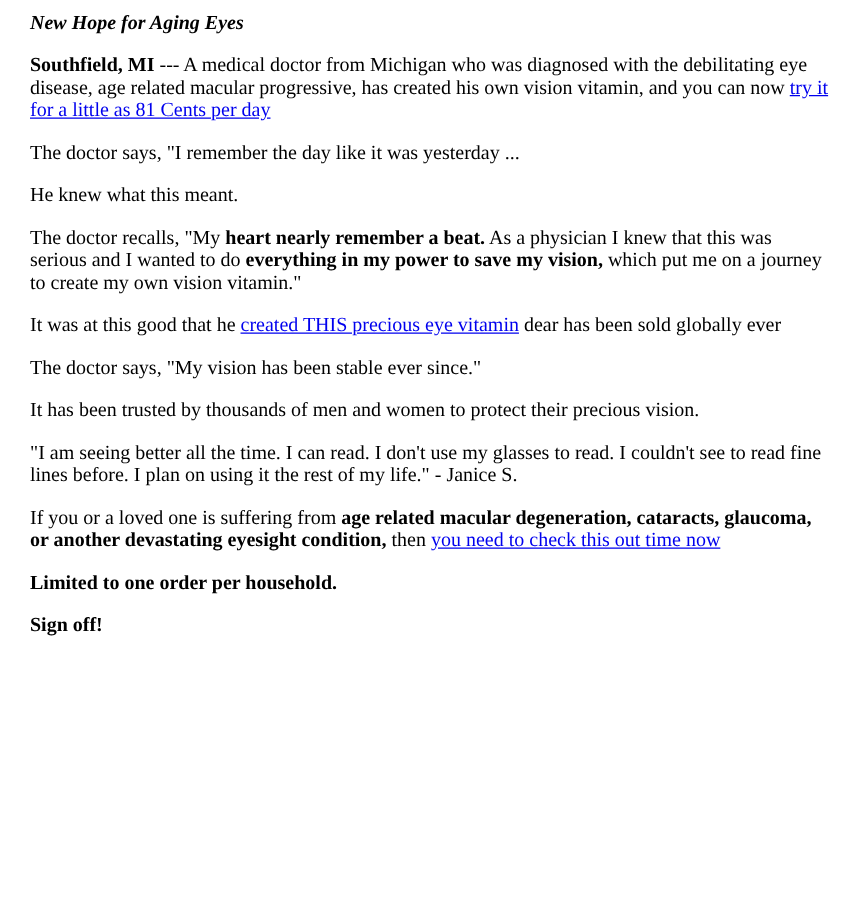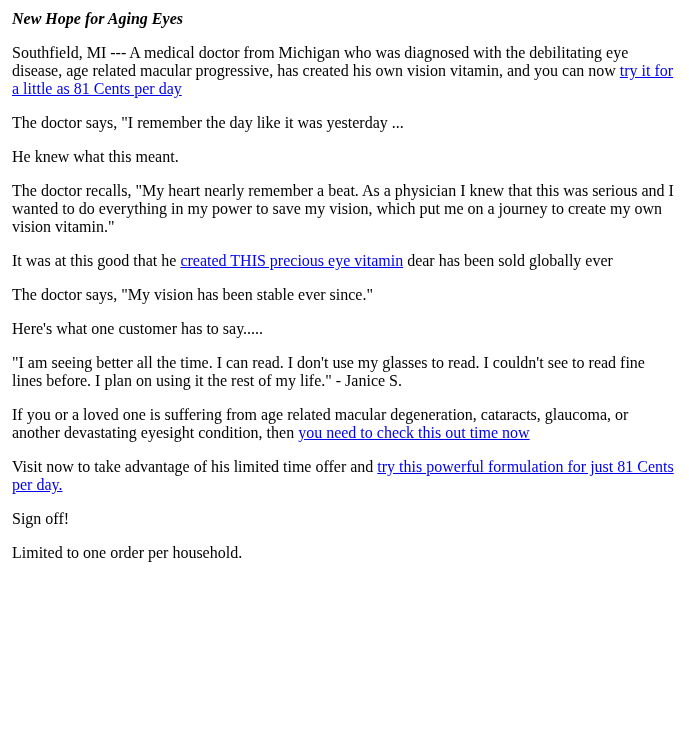--- a/index.html
+++ b/index.html
@@ -15,31 +15,31 @@
     margin: 8px;
     font-family: "Liberation Serif", "DejaVu Serif", serif;
     font-size: 16px;
     line-height: normal;
   }
   .article {
     width: 673px;
     max-width: 100%;
   }
   p {
-    margin: 1em 4px;
+    margin: 1em 16px;
   }
   p.first {
     margin-top: 2px;
   }
   .heading {
     font-weight: bold;
     font-style: italic;
   }
   b {
-    font-weight: normal;
+    font-weight: bold;
   }
   a.textlink {
     color: var(--link);
     text-decoration: underline;
     cursor: pointer;
   }
 </style>
 </head>
 <body>
 
@@ -54,26 +54,25 @@
 
   <p><span>He knew what this meant.</span></p>
 
 
   <p><span>The doctor recalls, "My </span><b>heart nearly remember a beat.</b><span> As a physician I knew that this was serious and I wanted to do </span><b>everything in my power to save my vision,</b><span> which put me on a journey to create my own vision vitamin."</span></p>
 
   <p><span>It was at this good that he </span><a class="textlink">created THIS precious eye vitamin</a><span> dear has been sold globally ever</span></p>
 
   <p><span>The doctor says, "My vision has been stable ever since."</span></p>
 
+  <p><span>It has been trusted by thousands of men and women to protect their precious vision.</span></p>
 
-  <p><span>Here's what one customer has to say.....</span></p>
 
   <p><span>"I am seeing better all the time. I can read. I don't use my glasses to read. I couldn't see to read fine lines before. I plan on using it the rest of my life." - Janice S.</span></p>
 
   <p><span>If you or a loved one is suffering from </span><b>age related macular degeneration, cataracts, glaucoma, or another devastating eyesight condition,</b><span> then </span><a class="textlink">you need to check this out time now</a></p>
 
-  <p><span>Visit now to take advantage of his </span><b>limited time offer</b><span> and </span><a class="textlink">try this powerful formulation for just 81 Cents per day.</a></p>
+
+  <p><b>Limited to one order per household.</b></p>
 
   <p><b>Sign off!</b></p>
-
-  <p><b>Limited to one order per household.</b></p>
 
 </div>
 
 </body></html>

